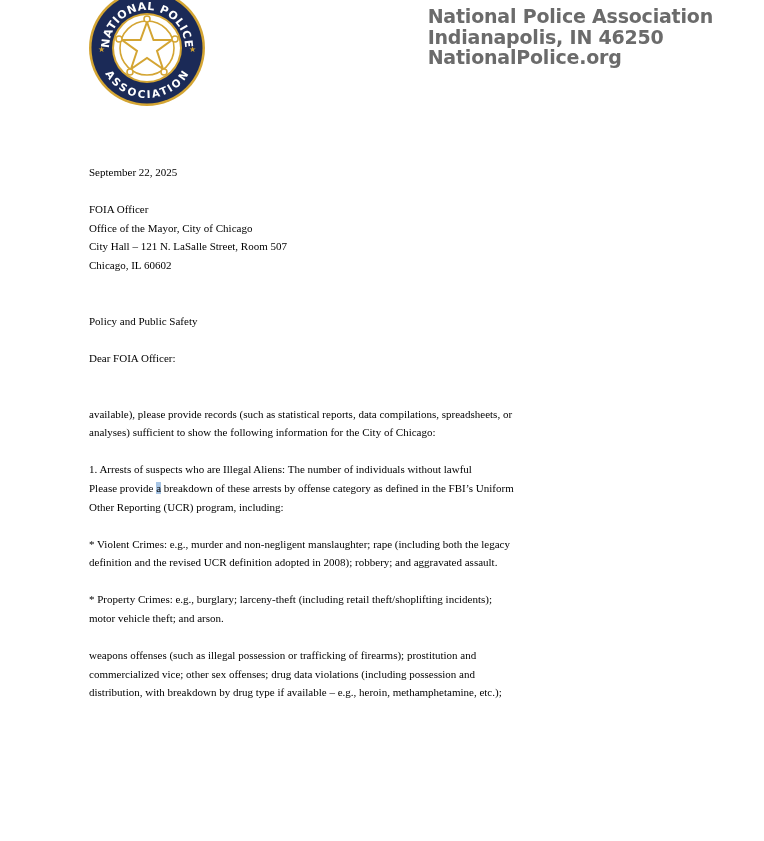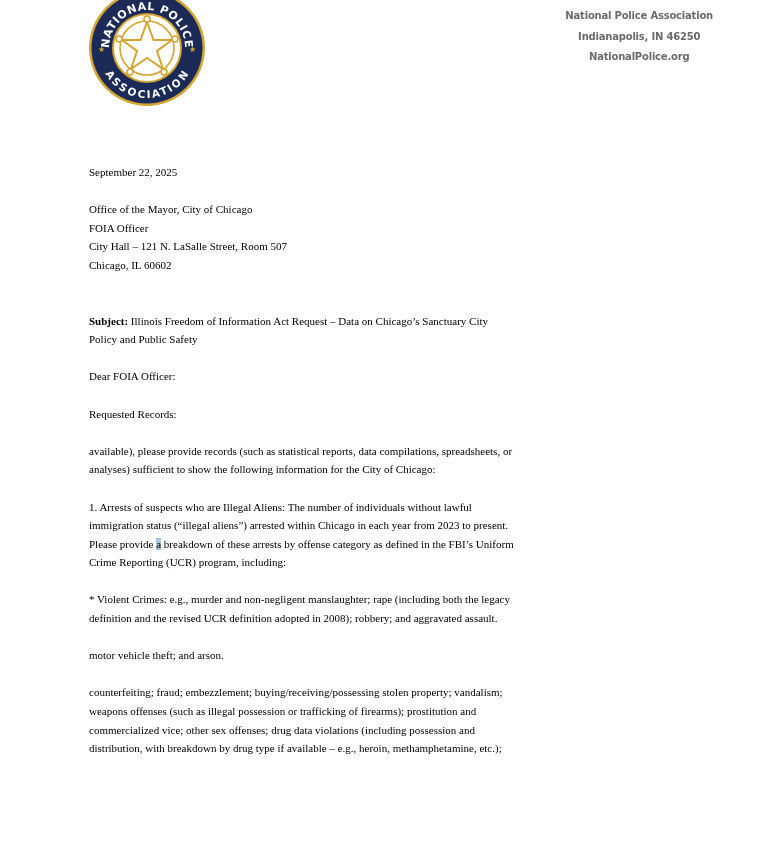--- a/index.html
+++ b/index.html
@@ -1,21 +1,21 @@
 <!DOCTYPE html>
 <html><head>
 <meta charset="utf-8">
 <style>
   html, body { margin: 0; padding: 0; background: #ffffff; }
   body { width: 764px; height: 841px; position: relative; overflow: hidden; }
   .page { position: absolute; left: 0; top: 0; width: 764px; height: 841px; background: #fff; }
   .logo { position: absolute; left: 87px; top: -12px; width: 120px; height: 120px; }
-  .letterhead { position: absolute; right: 51px; top: 6px; text-align: center;
+  .letterhead { position: absolute; right: 51px; top: 6px; text-align: left;
     font-family: "DejaVu Sans", sans-serif; font-weight: bold; color: #6b6b6b;
-    font-size: 10px; line-height: 20.6px; letter-spacing: -0.2px; }
+    font-size: 19px; line-height: 20.6px; letter-spacing: -0.2px; }
   .letterhead div { white-space: nowrap; }
   .body-text { position: absolute; left: 89px; top: 163px; width: 640px;
     font-family: Liberation Serif, serif; font-size: 11px; line-height: 18.6px; color: #000; }
   .body-text p { margin: 0; }
   .gap { height: 18.6px; }
   .gap2 { height: 37px; }
   .hl { background: #a8c6e6; }
   b { font-weight: bold; }
 </style>
 </head>
@@ -52,56 +52,53 @@
   <div class="letterhead">
     <div>National Police Association</div>
     <div>Indianapolis, IN 46250</div>
     <div>NationalPolice.org</div>
   </div>
 
   <div class="body-text">
     <p>September 22, 2025</p>
     <div class="gap"></div>
     <div>
+      <p>FOIA Officer</p>
       <p>Office of the Mayor, City of Chicago</p>
-      <p>FOIA Officer</p>
       <p>City Hall – 121 N. LaSalle Street, Room 507</p>
       <p>Chicago, IL 60602</p>
     </div>
     <div class="gap2"></div>
     <div>
-      <p><b>Subject:</b><span> Illinois Freedom of Information Act Request – Data on Chicago’s Sanctuary City</span></p>
       <p>Policy and Public Safety</p>
     </div>
     <div class="gap"></div>
     <p>Dear FOIA Officer:</p>
     <div class="gap"></div>
-    <p>Requested Records:</p>
     <div class="gap"></div>
     <div>
       <p>available), please provide records (such as statistical reports, data compilations, spreadsheets, or</p>
       <p>analyses) sufficient to show the following information for the City of Chicago:</p>
     </div>
     <div class="gap"></div>
     <div>
       <p>1. Arrests of suspects who are Illegal Aliens: The number of individuals without lawful</p>
-      <p>immigration status (“illegal aliens”) arrested within Chicago in each year from 2023 to present.</p>
       <p><span>Please provide </span><span class="hl">a</span><span> breakdown of these arrests by offense category as defined in the FBI’s Uniform</span></p>
-      <p>Crime Reporting (UCR) program, including:</p>
+      <p>Other Reporting (UCR) program, including:</p>
     </div>
     <div class="gap"></div>
     <div>
       <p>* Violent Crimes: e.g., murder and non-negligent manslaughter; rape (including both the legacy</p>
       <p>definition and the revised UCR definition adopted in 2008); robbery; and aggravated assault.</p>
     </div>
     <div class="gap"></div>
     <div>
+      <p>* Property Crimes: e.g., burglary; larceny-theft (including retail theft/shoplifting incidents);</p>
       <p>motor vehicle theft; and arson.</p>
     </div>
     <div class="gap"></div>
     <div>
-      <p>counterfeiting; fraud; embezzlement; buying/receiving/possessing stolen property; vandalism;</p>
       <p>weapons offenses (such as illegal possession or trafficking of firearms); prostitution and</p>
       <p>commercialized vice; other sex offenses; drug data violations (including possession and</p>
       <p>distribution, with breakdown by drug type if available – e.g., heroin, methamphetamine, etc.);</p>
     </div>
   </div>
 </div>
 
 </body></html>

